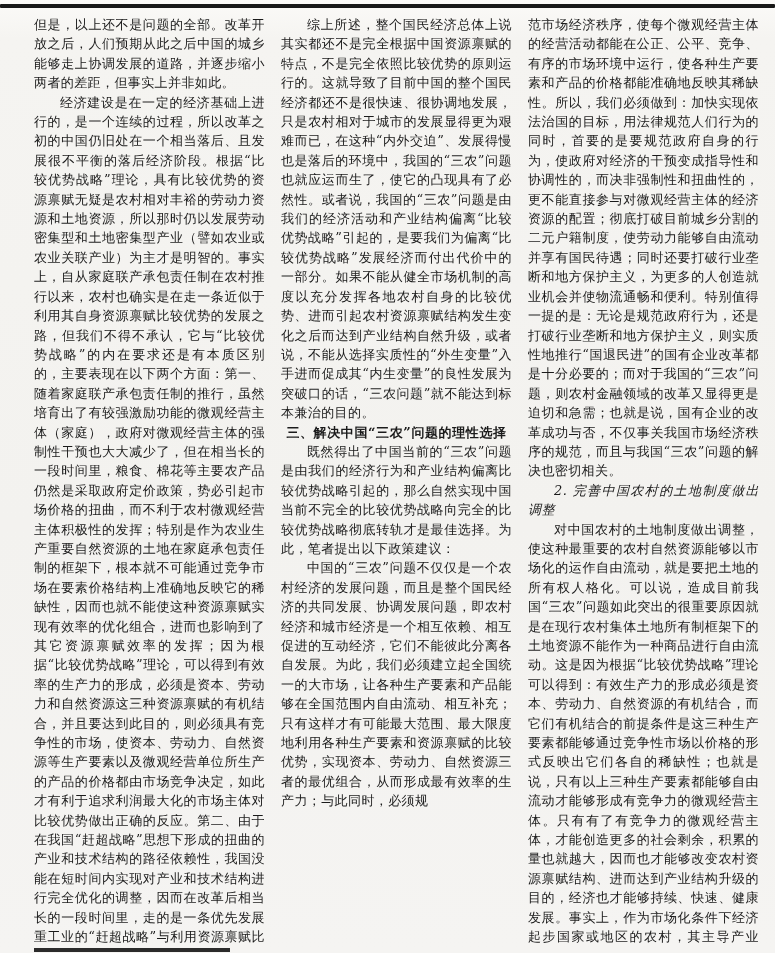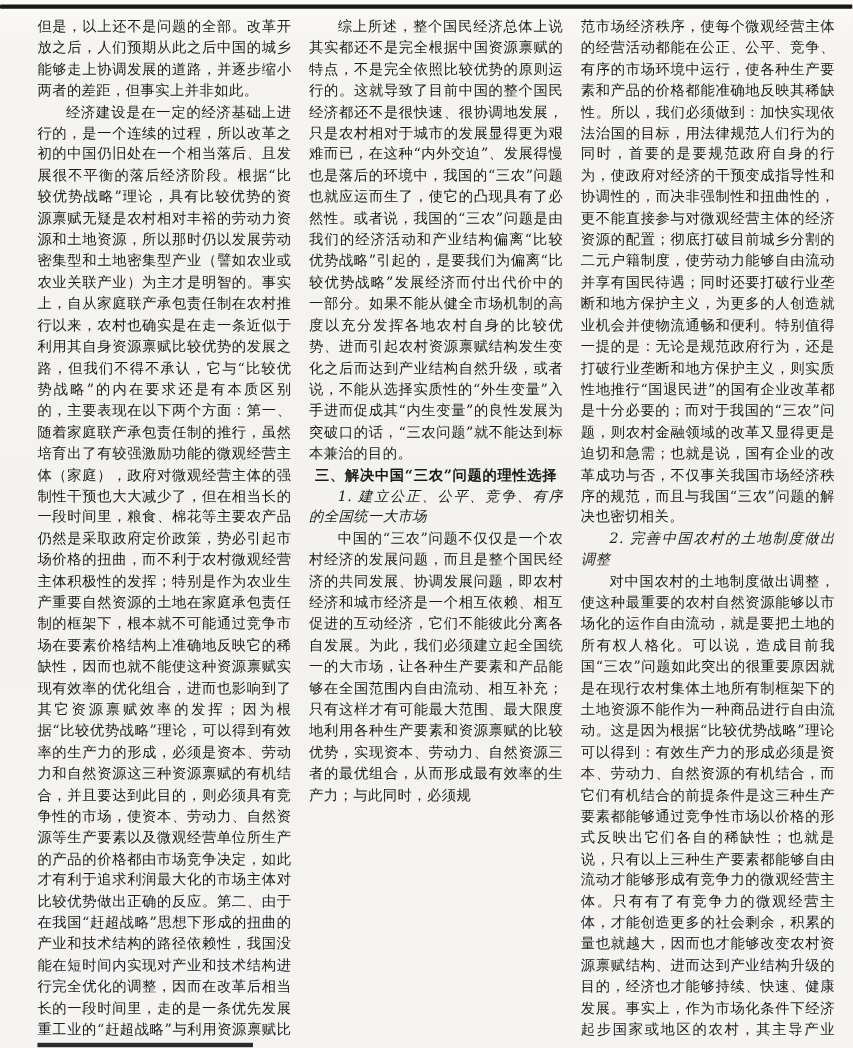--- a/index.html
+++ b/index.html
@@ -79,21 +79,21 @@
 <div class="page-body">
 
   <div class="text-column">
     <p class="para-cont">但是，以上还不是问题的全部。改革开放之后，人们预期从此之后中国的城乡能够走上协调发展的道路，并逐步缩小两者的差距，但事实上并非如此。</p>
     <p class="para-indent">经济建设是在一定的经济基础上进行的，是一个连续的过程，所以改革之初的中国仍旧处在一个相当落后、且发展很不平衡的落后经济阶段。根据“比较优势战略”理论，具有比较优势的资源禀赋无疑是农村相对丰裕的劳动力资源和土地资源，所以那时仍以发展劳动密集型和土地密集型产业（譬如农业或农业关联产业）为主才是明智的。事实上，自从家庭联产承包责任制在农村推行以来，农村也确实是在走一条近似于利用其自身资源禀赋比较优势的发展之路，但我们不得不承认，它与“比较优势战略”的内在要求还是有本质区别的，主要表现在以下两个方面：第一、随着家庭联产承包责任制的推行，虽然培育出了有较强激励功能的微观经营主体（家庭），政府对微观经营主体的强制性干预也大大减少了，但在相当长的一段时间里，粮食、棉花等主要农产品仍然是采取政府定价政策，势必引起市场价格的扭曲，而不利于农村微观经营主体积极性的发挥；特别是作为农业生产重要自然资源的土地在家庭承包责任制的框架下，根本就不可能通过竞争市场在要素价格结构上准确地反映它的稀缺性，因而也就不能使这种资源禀赋实现有效率的优化组合，进而也影响到了其它资源禀赋效率的发挥；因为根据“比较优势战略”理论，可以得到有效率的生产力的形成，必须是资本、劳动力和自然资源这三种资源禀赋的有机结合，并且要达到此目的，则必须具有竞争性的市场，使资本、劳动力、自然资源等生产要素以及微观经营单位所生产的产品的价格都由市场竞争决定，如此才有利于追求利润最大化的市场主体对比较优势做出正确的反应。第二、由于在我国“赶超战略”思想下形成的扭曲的产业和技术结构的路径依赖性，我国没能在短时间内实现对产业和技术结构进行完全优化的调整，因而在改革后相当长的一段时间里，走的是一条优先发展重工业的“赶超战略”与利用资源禀赋比较优势的“比较优势战略”并存的道路。后果是一方面造成不能完全按照市场竞争的原则来确定生产要素和产品的价格（因为在经济水平较低的状况下过多发展重工业必须要得到政府的大力扶持，如国有大中型企业便可优先信贷等）；另</p>
   </div>
 
   <div class="text-column">
     <p class="para-indent">综上所述，整个国民经济总体上说其实都还不是完全根据中国资源禀赋的特点，不是完全依照比较优势的原则运行的。这就导致了目前中国的整个国民经济都还不是很快速、很协调地发展，只是农村相对于城市的发展显得更为艰难而已，在这种“内外交迫”、发展得慢也是落后的环境中，我国的“三农”问题也就应运而生了，使它的凸现具有了必然性。或者说，我国的“三农”问题是由我们的经济活动和产业结构偏离“比较优势战略”引起的，是要我们为偏离“比较优势战略”发展经济而付出代价中的一部分。如果不能从健全市场机制的高度以充分发挥各地农村自身的比较优势、进而引起农村资源禀赋结构发生变化之后而达到产业结构自然升级，或者说，不能从选择实质性的“外生变量”入手进而促成其“内生变量”的良性发展为突破口的话，“三农问题”就不能达到标本兼治的目的。</p>
     <p class="section-heading">三、解决中国“三农”问题的理性选择</p>
-    <p class="subheading">1. 建立公正、公平、竞争、有序的全国统一大市场</p>
+    <p class="para-indent">既然得出了中国当前的“三农”问题是由我们的经济行为和产业结构偏离比较优势战略引起的，那么自然实现中国当前不完全的比较优势战略向完全的比较优势战略彻底转轨才是最佳选择。为此，笔者提出以下政策建议：</p>
     <p class="para-indent">中国的“三农”问题不仅仅是一个农村经济的发展问题，而且是整个国民经济的共同发展、协调发展问题，即农村经济和城市经济是一个相互依赖、相互促进的互动经济，它们不能彼此分离各自发展。为此，我们必须建立起全国统一的大市场，让各种生产要素和产品能够在全国范围内自由流动、相互补充；只有这样才有可能最大范围、最大限度地利用各种生产要素和资源禀赋的比较优势，实现资本、劳动力、自然资源三者的最优组合，从而形成最有效率的生产力；与此同时，必须规</p>
   </div>
 
   <div class="text-column">
     <p class="para-cont">范市场经济秩序，使每个微观经营主体的经营活动都能在公正、公平、竞争、有序的市场环境中运行，使各种生产要素和产品的价格都能准确地反映其稀缺性。所以，我们必须做到：加快实现依法治国的目标，用法律规范人们行为的同时，首要的是要规范政府自身的行为，使政府对经济的干预变成指导性和协调性的，而决非强制性和扭曲性的，更不能直接参与对微观经营主体的经济资源的配置；彻底打破目前城乡分割的二元户籍制度，使劳动力能够自由流动并享有国民待遇；同时还要打破行业垄断和地方保护主义，为更多的人创造就业机会并使物流通畅和便利。特别值得一提的是：无论是规范政府行为，还是打破行业垄断和地方保护主义，则实质性地推行“国退民进”的国有企业改革都是十分必要的；而对于我国的“三农”问题，则农村金融领域的改革又显得更是迫切和急需；也就是说，国有企业的改革成功与否，不仅事关我国市场经济秩序的规范，而且与我国“三农”问题的解决也密切相关。</p>
     <p class="subheading">2. 完善中国农村的土地制度做出调整</p>
     <p class="para-indent">对中国农村的土地制度做出调整，使这种最重要的农村自然资源能够以市场化的运作自由流动，就是要把土地的所有权人格化。可以说，造成目前我国“三农”问题如此突出的很重要原因就是在现行农村集体土地所有制框架下的土地资源不能作为一种商品进行自由流动。这是因为根据“比较优势战略”理论可以得到：有效生产力的形成必须是资本、劳动力、自然资源的有机结合，而它们有机结合的前提条件是这三种生产要素都能够通过竞争性市场以价格的形式反映出它们各自的稀缺性；也就是说，只有以上三种生产要素都能够自由流动才能够形成有竞争力的微观经营主体。只有有了有竞争力的微观经营主体，才能创造更多的社会剩余，积累的量也就越大，因而也才能够改变农村资源禀赋结构、进而达到产业结构升级的目的，经济也才能够持续、快速、健康发展。事实上，作为市场化条件下经济起步国家或地区的农村，其主导产业——农业只有通过自由组合才能够提高其竞争力，从而实现较高的比较利益，获得更多的农业剩余，进而也才能推动自身向广度和深度进军，可以说这是一个被世界上所有发达国家的经济发展史所证实的具有普遍意义的不以人的意志为转移的客观规律。</p>
 
   </div>
 

